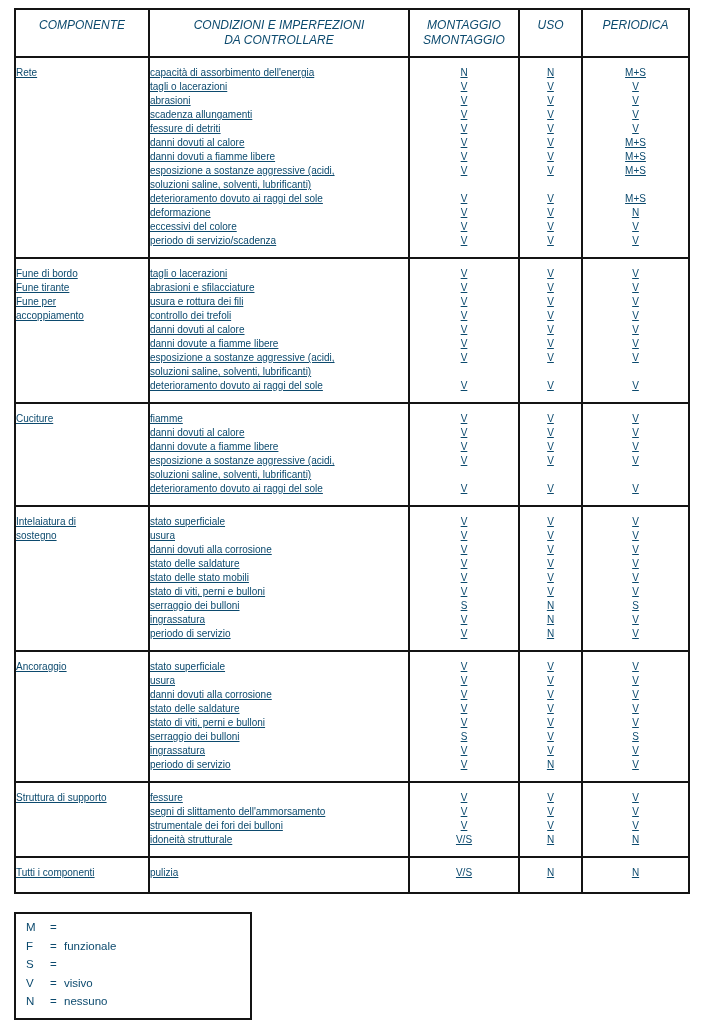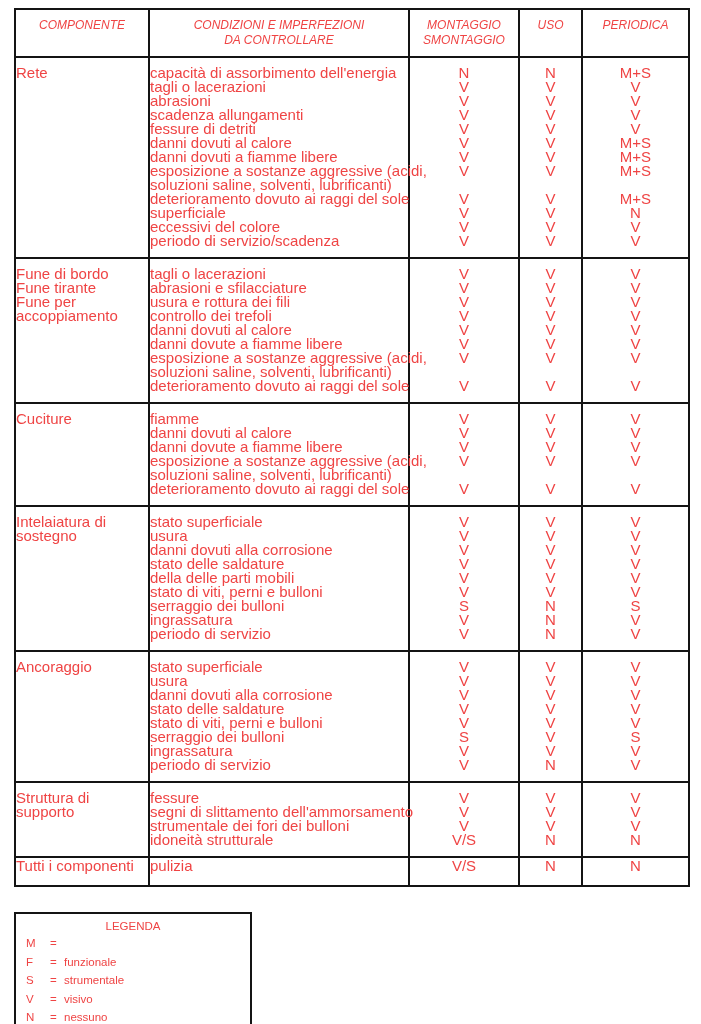--- a/index.html
+++ b/index.html
@@ -1,21 +1,21 @@
 <!DOCTYPE html>
 <html><head>
 <meta charset="utf-8">
 <style>
   html,body{margin:0;padding:0;background:#ffffff;}
   .page{
     position:relative;
     width:701px;height:1024px;
     background:#ffffff;
     font-family:"Liberation Sans","DejaVu Sans",sans-serif;
-    color:#ef4444;
+    color:#0c4a6e;
     overflow:hidden;
   }
   table.main{
     position:absolute;left:14px;top:8px;
     width:674px;
     border-collapse:collapse;
     table-layout:fixed;
   }
   table.main th, table.main td{
     border:2px solid #141414;
@@ -24,32 +24,33 @@
   }
   table.main th{
     font-style:italic;
     font-size:12px;
     line-height:15px;
     text-align:center;
     padding:8px 4px;
     white-space:pre-line;
   }
   table.main td{
-    font-size:15px;
+    font-size:10px;
     line-height:14px;
     padding:8px 0 9px 0;
+    text-decoration:underline;
   }
   td.comp{
     padding-left:14px;padding-right:6px;
     white-space:pre-line;
   }
   td.cond{padding-left:12px;padding-right:6px;}
   td.val{text-align:center;}
   .line{height:14px;white-space:nowrap;}
-  tbody tr:last-child td{padding-top:1px;padding-bottom:12px;}
+  tbody tr:last-child td{padding-top:8px;padding-bottom:12px;}
   .legend{
     position:absolute;left:14px;top:912px;
     width:234px;
     border:2px solid #141414;
     background:#ffffff;
     padding:4px 0 7px 0;
   }
   .legend-title{
     text-align:center;
     font-size:11.5px;
@@ -96,21 +97,21 @@
             <div class="line">capacità di assorbimento dell'energia</div>
             <div class="line">tagli o lacerazioni</div>
             <div class="line">abrasioni</div>
             <div class="line">scadenza allungamenti</div>
             <div class="line">fessure di detriti</div>
             <div class="line">danni dovuti al calore</div>
             <div class="line">danni dovuti a fiamme libere</div>
             <div class="line">esposizione a sostanze aggressive (acidi,</div>
             <div class="line">soluzioni saline, solventi, lubrificanti)</div>
             <div class="line">deterioramento dovuto ai raggi del sole</div>
-            <div class="line">superficiale</div>
+            <div class="line">deformazione</div>
             <div class="line">eccessivi del colore</div>
             <div class="line">periodo di servizio/scadenza</div>
           </td>
           <td class="val">
             <div class="line">N</div>
             <div class="line">V</div>
             <div class="line">V</div>
             <div class="line">V</div>
             <div class="line">V</div>
             <div class="line">V</div>
@@ -239,21 +240,21 @@
           </td>
         </tr>
         <tr>
           <td class="comp">Intelaiatura di
 sostegno</td>
           <td class="cond">
             <div class="line">stato superficiale</div>
             <div class="line">usura</div>
             <div class="line">danni dovuti alla corrosione</div>
             <div class="line">stato delle saldature</div>
-            <div class="line">della delle parti mobili</div>
+            <div class="line">stato delle stato mobili</div>
             <div class="line">stato di viti, perni e bulloni</div>
             <div class="line">serraggio dei bulloni</div>
             <div class="line">ingrassatura</div>
             <div class="line">periodo di servizio</div>
           </td>
           <td class="val">
             <div class="line">V</div>
             <div class="line">V</div>
             <div class="line">V</div>
             <div class="line">V</div>
@@ -368,35 +369,33 @@
             <div class="line">N</div>
           </td>
           <td class="val">
             <div class="line">N</div>
           </td>
         </tr>
       </tbody>
   </table>
 
   <div class="legend">
-    <div class="legend-title">LEGENDA</div>
     <div id="legend-entries">
         <div class="legend-row">
           <span class="legend-sym">M</span>
           <span class="legend-eq">=</span>
         </div>
         <div class="legend-row">
           <span class="legend-sym">F</span>
           <span class="legend-eq">=</span>
           <span class="legend-desc">funzionale</span>
         </div>
         <div class="legend-row">
           <span class="legend-sym">S</span>
           <span class="legend-eq">=</span>
-          <span class="legend-desc">strumentale</span>
         </div>
         <div class="legend-row">
           <span class="legend-sym">V</span>
           <span class="legend-eq">=</span>
           <span class="legend-desc">visivo</span>
         </div>
         <div class="legend-row">
           <span class="legend-sym">N</span>
           <span class="legend-eq">=</span>
           <span class="legend-desc">nessuno</span>

